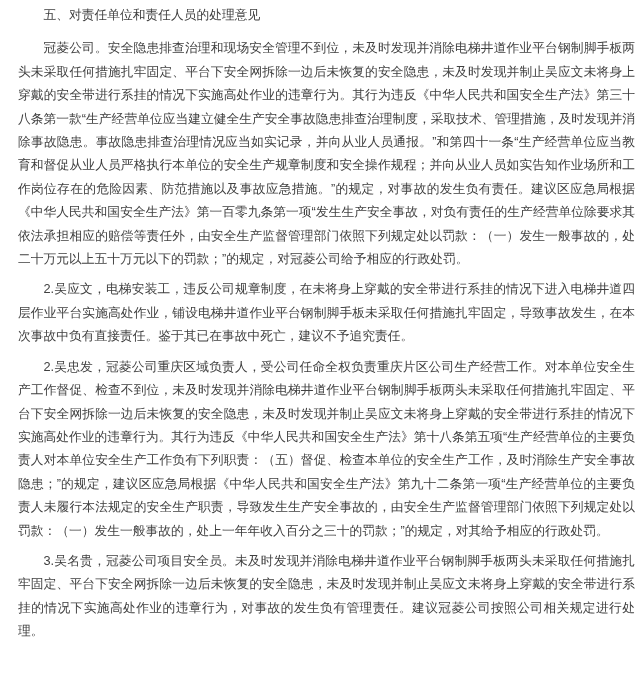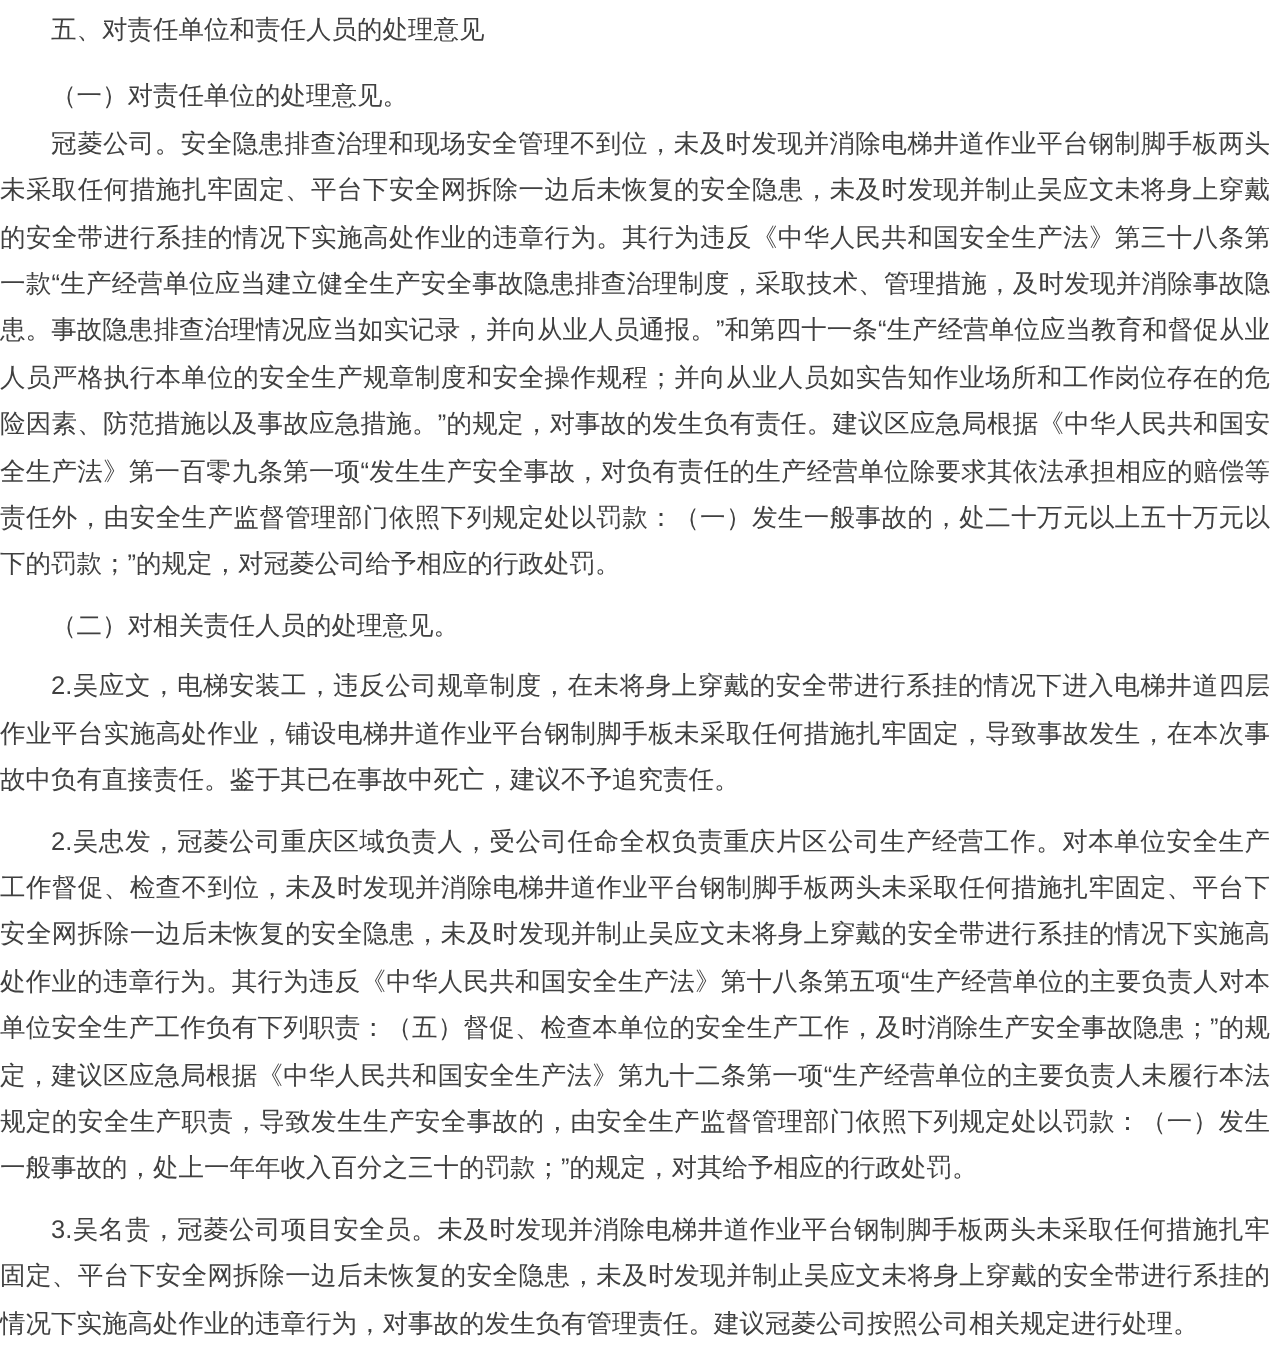--- a/index.html
+++ b/index.html
@@ -6,21 +6,21 @@
     margin: 0;
     padding: 0;
     background: #ffffff;
   }
   .doc {
     box-sizing: border-box;
     width: 640px;
     height: 674px;
     overflow: hidden;
     background: #ffffff;
-    padding: 3px 5px 0 0;
+    padding: 3px 5px 0 18px;
     font-family: "Liberation Sans", "DejaVu Sans", sans-serif;
     color: #404040;
   }
   .para {
     margin: 0 0 7px 0;
     font-size: 12.75px;
     line-height: 23.4px;
     text-align: justify;
     text-indent: 2em;
     letter-spacing: 0;
@@ -36,25 +36,23 @@
     margin-bottom: 16px;
   }
 </style>
 </head>
 <body>
 
 <div class="doc">
 
   <p class="para heading-main">五、对责任单位和责任人员的处理意见</p>
 
-  <p class="para sub-first">（一）对责任单位的处理意见。</p>
 
   <p class="para">冠菱公司。安全隐患排查治理和现场安全管理不到位，未及时发现并消除电梯井道作业平台钢制脚手板两头未采取任何措施扎牢固定、平台下安全网拆除一边后未恢复的安全隐患，未及时发现并制止吴应文未将身上穿戴的安全带进行系挂的情况下实施高处作业的违章行为。其行为违反《中华人民共和国安全生产法》第三十八条第一款“生产经营单位应当建立健全生产安全事故隐患排查治理制度，采取技术、管理措施，及时发现并消除事故隐患。事故隐患排查治理情况应当如实记录，并向从业人员通报。”和第四十一条“生产经营单位应当教育和督促从业人员严格执行本单位的安全生产规章制度和安全操作规程；并向从业人员如实告知作业场所和工作岗位存在的危险因素、防范措施以及事故应急措施。”的规定，对事故的发生负有责任。建议区应急局根据《中华人民共和国安全生产法》第一百零九条第一项“发生生产安全事故，对负有责任的生产经营单位除要求其依法承担相应的赔偿等责任外，由安全生产监督管理部门依照下列规定处以罚款：（一）发生一般事故的，处二十万元以上五十万元以下的罚款；”的规定，对冠菱公司给予相应的行政处罚。</p>
 
-  <p class="para">（二）对相关责任人员的处理意见。</p>
 
   <p class="para">2.吴应文，电梯安装工，违反公司规章制度，在未将身上穿戴的安全带进行系挂的情况下进入电梯井道四层作业平台实施高处作业，铺设电梯井道作业平台钢制脚手板未采取任何措施扎牢固定，导致事故发生，在本次事故中负有直接责任。鉴于其已在事故中死亡，建议不予追究责任。</p>
 
   <p class="para">2.吴忠发，冠菱公司重庆区域负责人，受公司任命全权负责重庆片区公司生产经营工作。对本单位安全生产工作督促、检查不到位，未及时发现并消除电梯井道作业平台钢制脚手板两头未采取任何措施扎牢固定、平台下安全网拆除一边后未恢复的安全隐患，未及时发现并制止吴应文未将身上穿戴的安全带进行系挂的情况下实施高处作业的违章行为。其行为违反《中华人民共和国安全生产法》第十八条第五项“生产经营单位的主要负责人对本单位安全生产工作负有下列职责：（五）督促、检查本单位的安全生产工作，及时消除生产安全事故隐患；”的规定，建议区应急局根据《中华人民共和国安全生产法》第九十二条第一项“生产经营单位的主要负责人未履行本法规定的安全生产职责，导致发生生产安全事故的，由安全生产监督管理部门依照下列规定处以罚款：（一）发生一般事故的，处上一年年收入百分之三十的罚款；”的规定，对其给予相应的行政处罚。</p>
 
   <p class="para last">3.吴名贵，冠菱公司项目安全员。未及时发现并消除电梯井道作业平台钢制脚手板两头未采取任何措施扎牢固定、平台下安全网拆除一边后未恢复的安全隐患，未及时发现并制止吴应文未将身上穿戴的安全带进行系挂的情况下实施高处作业的违章行为，对事故的发生负有管理责任。建议冠菱公司按照公司相关规定进行处理。</p>
 
 </div>
 
 </body></html>

